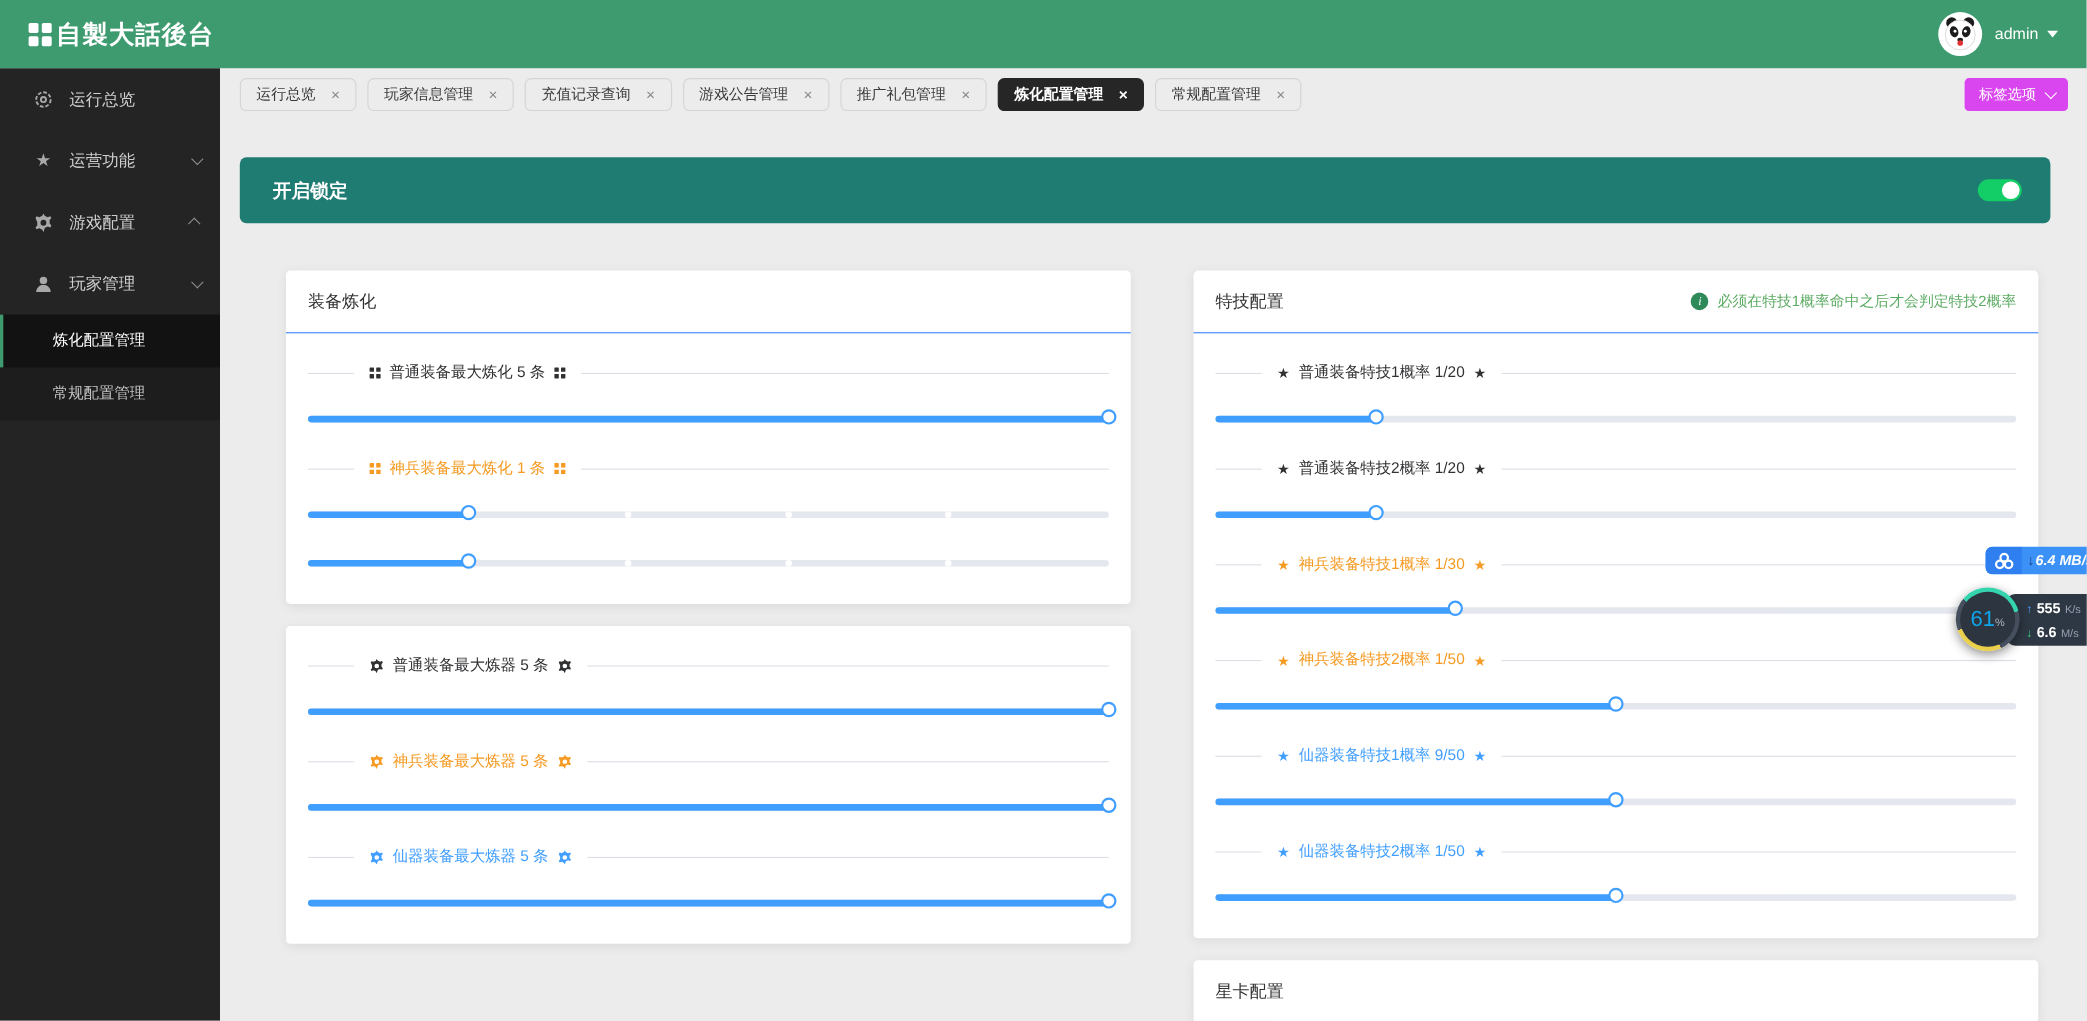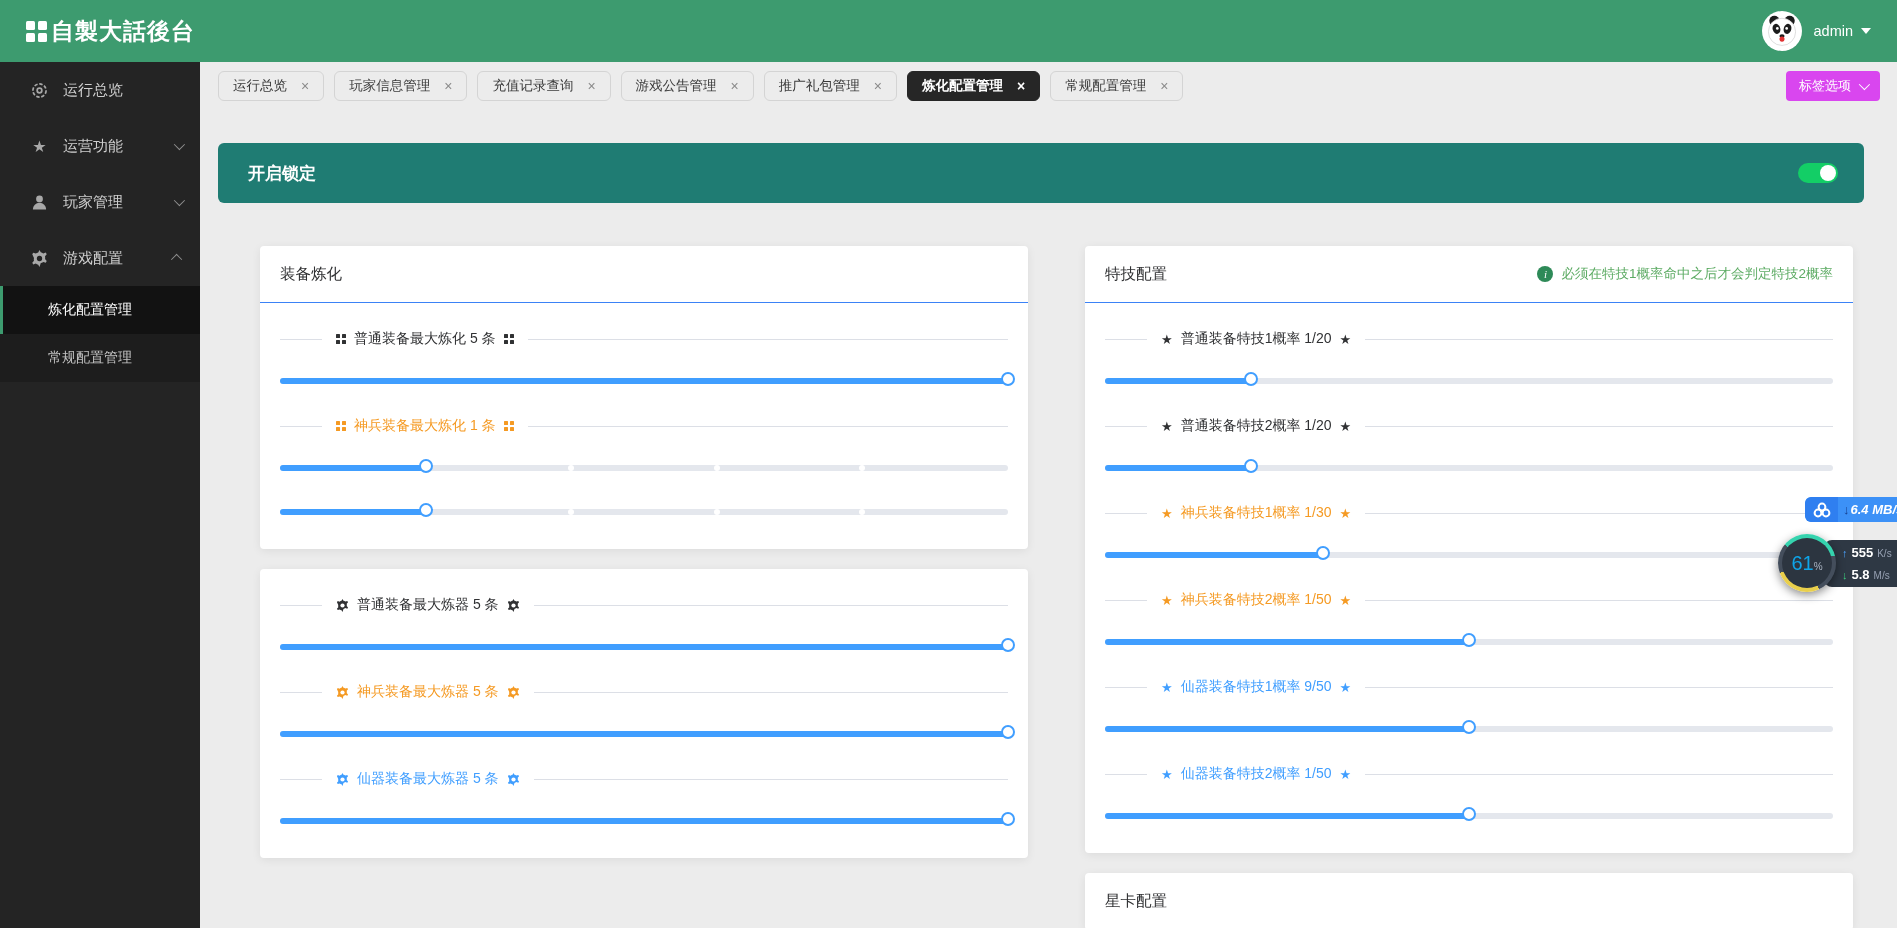--- a/index.html
+++ b/index.html
@@ -125,36 +125,36 @@
     <span>运行总览</span>
   </div>
   <div class="side-item">
     <span class="s-icon">★</span>
     <span>运营功能</span>
     <span class="chev down"></span>
   </div>
   <div class="side-item">
     <span class="s-icon">
       <svg width="17" height="17" viewBox="0 0 16 16">
+          <path d="M8 0l1.2 2.2a6 6 0 012.3 1l2.4-.8.9 1.6-1.6 1.9a6 6 0 010 2.6l1.6 1.9-.9 1.6-2.4-.8a6 6 0 01-2.3 1L8 16l-1.2-2.2a6 6 0 01-2.3-1l-2.4.8-.9-1.6 1.6-1.9a6 6 0 010-2.6L1.2 4.1l.9-1.6 2.4.8a6 6 0 012.3-1L8 0z" fill="currentColor"></path>
+          <circle cx="8" cy="8" r="2.5" fill="#242424"></circle>
+        </svg>
+    </span>
+    <span>游戏配置</span>
+    <span class="chev up"></span>
+  </div>
+  <div class="side-item">
+    <span class="s-icon">
+      <svg width="17" height="17" viewBox="0 0 16 16">
           <circle cx="8" cy="4.6" r="3.2" fill="currentColor"></circle>
           <path d="M1.8 14.5c0-3.4 2.8-6.2 6.2-6.2s6.2 2.8 6.2 6.2z" fill="currentColor"></path>
         </svg>
     </span>
     <span>玩家管理</span>
     <span class="chev down"></span>
-  </div>
-  <div class="side-item">
-    <span class="s-icon">
-      <svg width="17" height="17" viewBox="0 0 16 16">
-          <path d="M8 0l1.2 2.2a6 6 0 012.3 1l2.4-.8.9 1.6-1.6 1.9a6 6 0 010 2.6l1.6 1.9-.9 1.6-2.4-.8a6 6 0 01-2.3 1L8 16l-1.2-2.2a6 6 0 01-2.3-1l-2.4.8-.9-1.6 1.6-1.9a6 6 0 010-2.6L1.2 4.1l.9-1.6 2.4.8a6 6 0 012.3-1L8 0z" fill="currentColor"></path>
-          <circle cx="8" cy="8" r="2.5" fill="#242424"></circle>
-        </svg>
-    </span>
-    <span>游戏配置</span>
-    <span class="chev up"></span>
   </div>
   <div class="sub-wrap">
     <div class="sub-item active">
       <span>炼化配置管理</span>
     </div>
     <div class="sub-item">
       <span>常规配置管理</span>
     </div>
   </div>
 </div>
@@ -525,21 +525,21 @@
 
 <div class="speed-widget">
   <div class="speed-panel">
     <div class="speed-row">
       <span class="arrow-up">↑</span>
       <span class="speed-val">555</span>
       <span class="speed-unit">K/s</span>
     </div>
     <div class="speed-row">
       <span class="arrow-down">↓</span>
-      <span class="speed-val">5.8</span>
+      <span class="speed-val">6.6</span>
       <span class="speed-unit">M/s</span>
     </div>
   </div>
   <div class="progress-circle">
     <div class="progress-inner">
       <span class="pct-num">61</span>
       <span class="pct-sign">%</span>
     </div>
   </div>
 </div>

